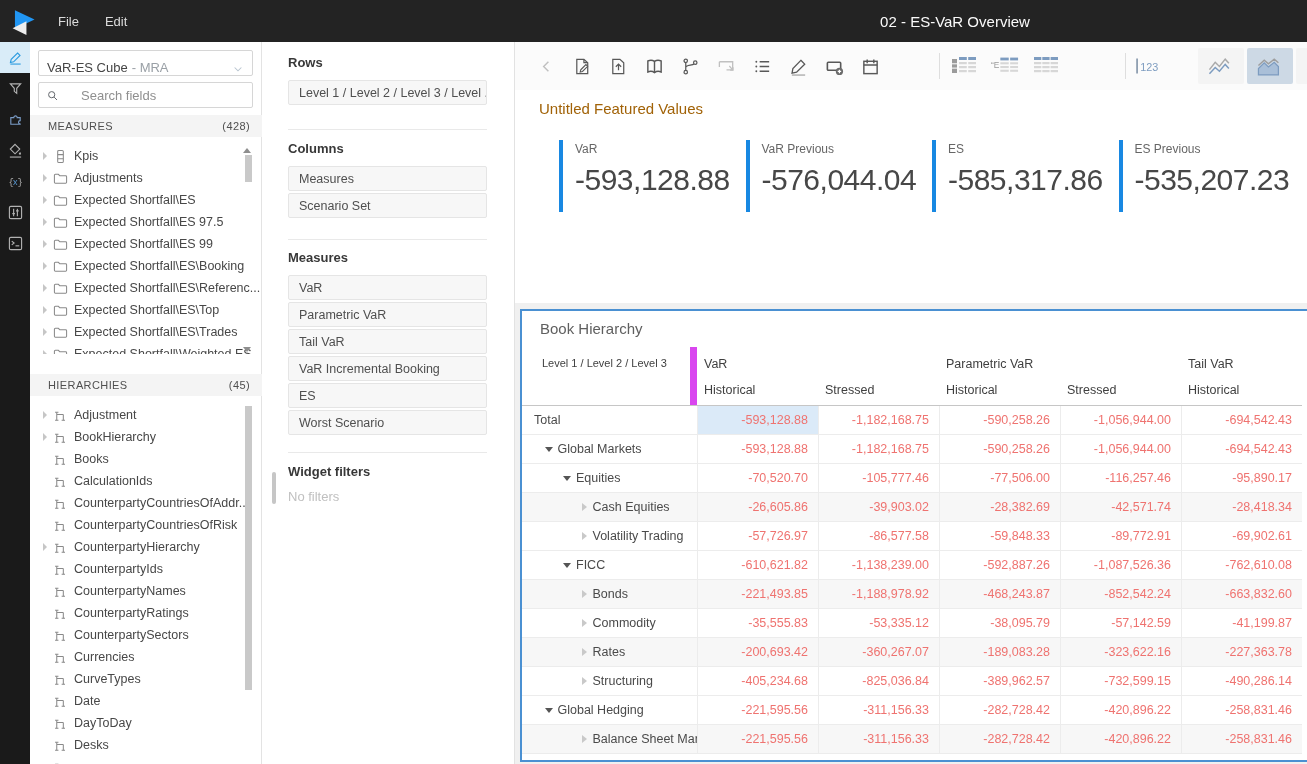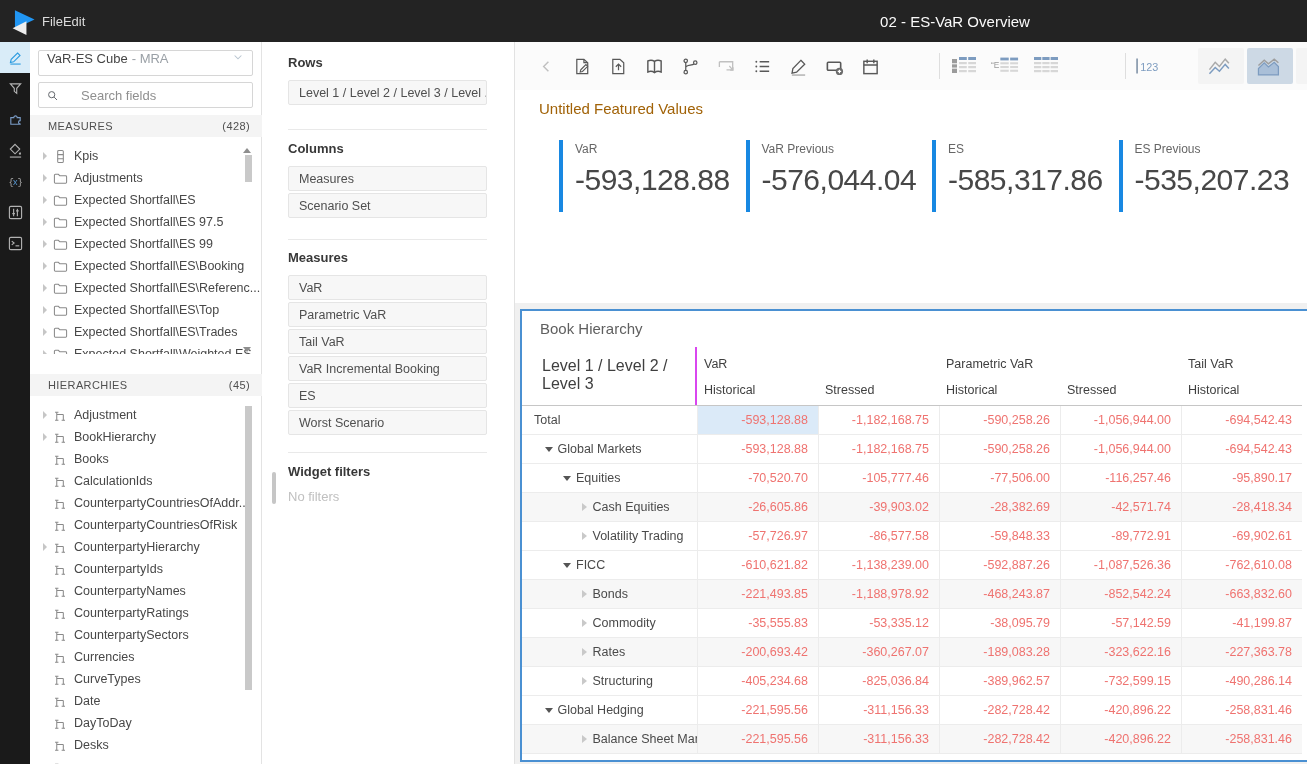--- a/index.html
+++ b/index.html
@@ -3,34 +3,34 @@
 <meta charset="utf-8">
 <style>
   html,body{margin:0;padding:0;}
   body{width:1307px;height:764px;overflow:hidden;position:relative;background:#f0f0f0;
        font-family:"Liberation Sans",sans-serif;font-size:13px;color:#444;}
   svg{display:block;}
 
   
   .topbar{position:absolute;left:0;top:0;width:1307px;height:42px;background:#232323;display:flex;align-items:center;}
   .logo{margin-left:8px;width:30px;height:27px;}
-  .menus{margin-left:4px;display:flex;}
+  .menus{margin-left:20px;display:flex;gap:26px;}
   .menu-item{color:#dcdcdc;font-size:13px;cursor:default;}
   .tb-title{position:absolute;left:955px;top:50%;transform:translate(-50%,-50%);color:#fafafa;font-size:15px;white-space:nowrap;}
 
   
   .rail{position:absolute;left:0;top:42px;width:30px;height:722px;background:#1a1a1a;}
   .rail-item{height:31px;display:flex;align-items:center;justify-content:center;color:#b3b3b3;cursor:pointer;}
   .rail-item svg{width:15px;height:15px;}
   .rail-item.active{background:#d9ecf8;color:#2d9ce0;}
 
   
   .fields{position:absolute;left:30px;top:42px;width:232px;height:722px;background:#fff;border-right:1px solid #e3e3e3;box-sizing:border-box;}
   .cube-select{position:absolute;left:8px;top:8px;width:215px;height:26px;border:1px solid #d6d6d6;border-radius:2px;
-               display:flex;align-items:flex-start;padding:0 8px;box-sizing:border-box;background:#fff;cursor:pointer;}
+               display:flex;align-items:flex-end;padding:0 8px;box-sizing:border-box;background:#fff;cursor:pointer;}
   .cube-name{color:#454545;white-space:nowrap;}
   .cube-suffix{color:#9aa0a6;margin-left:4px;white-space:nowrap;}
   .dd-chev{margin-left:auto;color:#b9c5d0;width:12px;height:12px;}
   .search-box{position:absolute;left:8px;top:40px;width:215px;height:26px;border:1px solid #d6d6d6;border-radius:2px;
               display:flex;align-items:center;padding:0 7px;box-sizing:border-box;background:#fff;}
   .search-box svg{width:13px;height:13px;color:#5f6368;flex:none;}
   .search-box input{border:none;outline:none;margin-left:20px;width:100%;font-family:"Liberation Sans",sans-serif;font-size:13px;color:#444;background:transparent;}
   .search-box input::placeholder{color:#8f8f8f;}
   .sec-head{position:absolute;left:0;width:232px;height:22px;background:#f4f4f4;display:flex;align-items:center;
             padding:0 12px 0 18px;box-sizing:border-box;font-size:11px;color:#4f4f4f;letter-spacing:.4px;cursor:pointer;}
@@ -78,21 +78,21 @@
   .card{width:186.5px;box-sizing:border-box;}
   .card-inner{border-left:4px solid #1888e2;padding-left:12px;height:72px;}
   .card-label{font-size:12px;color:#666;padding-top:2px;white-space:nowrap;}
   .card-value{font-size:30px;font-weight:300;color:#474747;margin-top:7px;letter-spacing:-.5px;white-space:nowrap;}
 
   
   .twidget{position:absolute;left:5px;top:267px;width:800px;height:453px;background:#fff;border:2px solid #4a90d2;box-sizing:border-box;overflow:hidden;}
   .w-title{padding:9px 0 0 18px;font-size:15px;color:#5f5f5f;}
   .tbl{position:absolute;left:0;top:36px;width:780px;}
   .thead{display:grid;grid-template-columns:175px 121px 121px 121px 121px 121px;grid-template-rows:30px 28px;border-bottom:1px solid #c6c6c6;}
-  .th-rowhead{grid-row:1/3;grid-column:1;padding:10px 0 0 20px;font-size:16px;color:#3f3f3f;border-right:2px solid #d946ef;box-sizing:border-box;cursor:pointer;}
+  .th-rowhead{grid-row:1/3;grid-column:1;padding:10px 0 0 20px;font-size:11px;color:#3f3f3f;border-right:7px solid #d946ef;box-sizing:border-box;cursor:pointer;}
   .th-group{padding:10px 0 0 7px;font-size:12.5px;color:#3f3f3f;cursor:pointer;}
   .th-sub{padding:6px 0 0 7px;font-size:12.5px;color:#3f3f3f;cursor:pointer;}
   .trow{display:grid;grid-template-columns:175px 121px 121px 121px 121px 121px;height:28px;border-bottom:1px solid #ececec;background:#fff;}
   .trow.striped{background:#f7f7f7;}
   .cell{display:flex;align-items:center;box-sizing:border-box;font-size:12.5px;overflow:hidden;}
   .cell.num{justify-content:flex-end;padding-right:10px;color:#ef7370;border-left:1px solid #ececec;cursor:cell;white-space:nowrap;}
   .cell.hl{background:#dbeaf8;}
   .cell.rowhead{color:#4a4a4a;white-space:nowrap;cursor:pointer;}
   .tri-down{width:0;height:0;border-top:5px solid #555;border-left:4px solid transparent;border-right:4px solid transparent;margin-right:5px;flex:none;}
   .tri-right{width:0;height:0;border-left:5px solid #c9c9c9;border-top:4px solid transparent;border-bottom:4px solid transparent;margin-right:6px;flex:none;}

